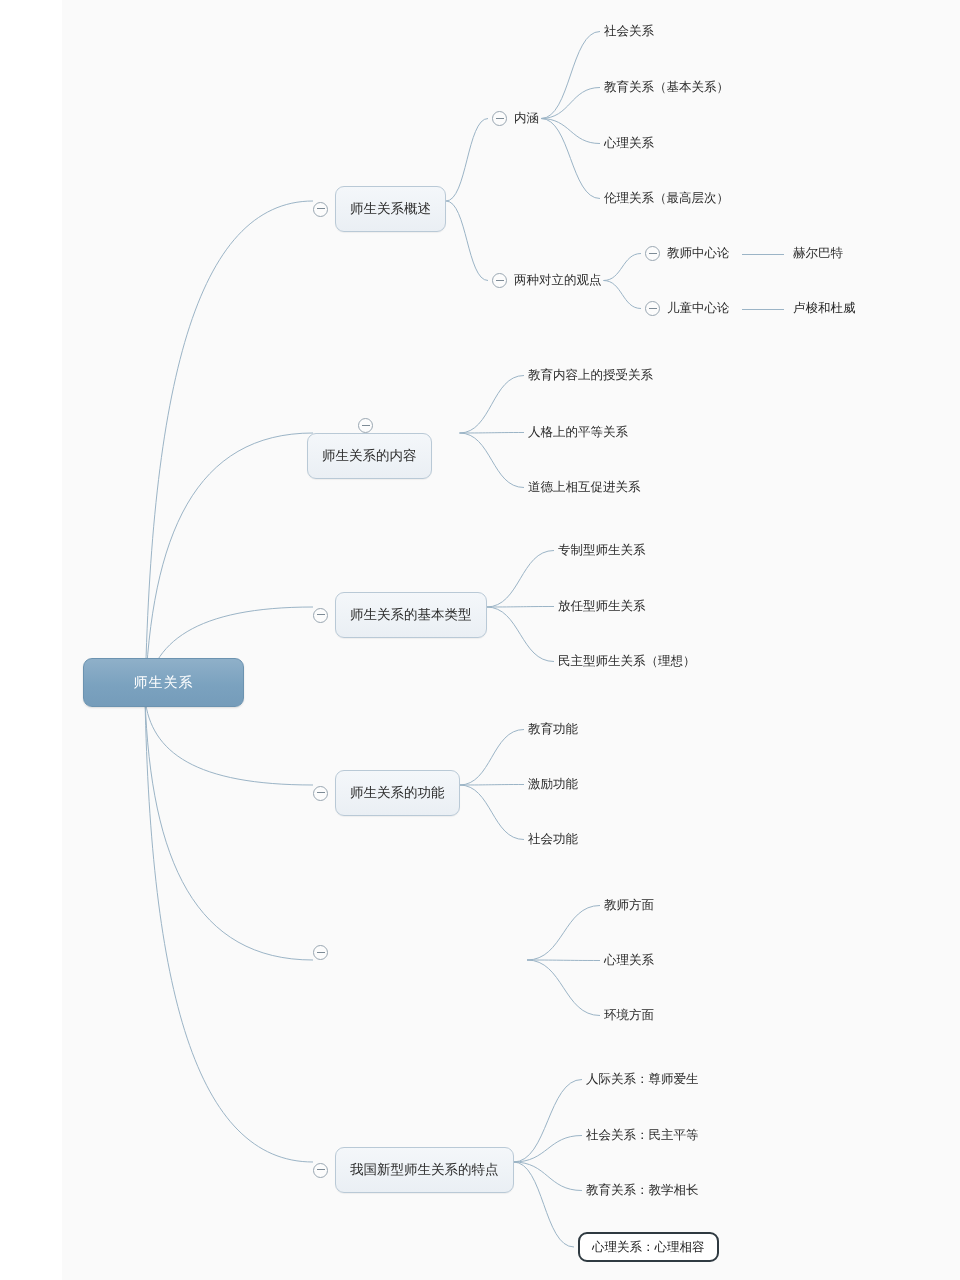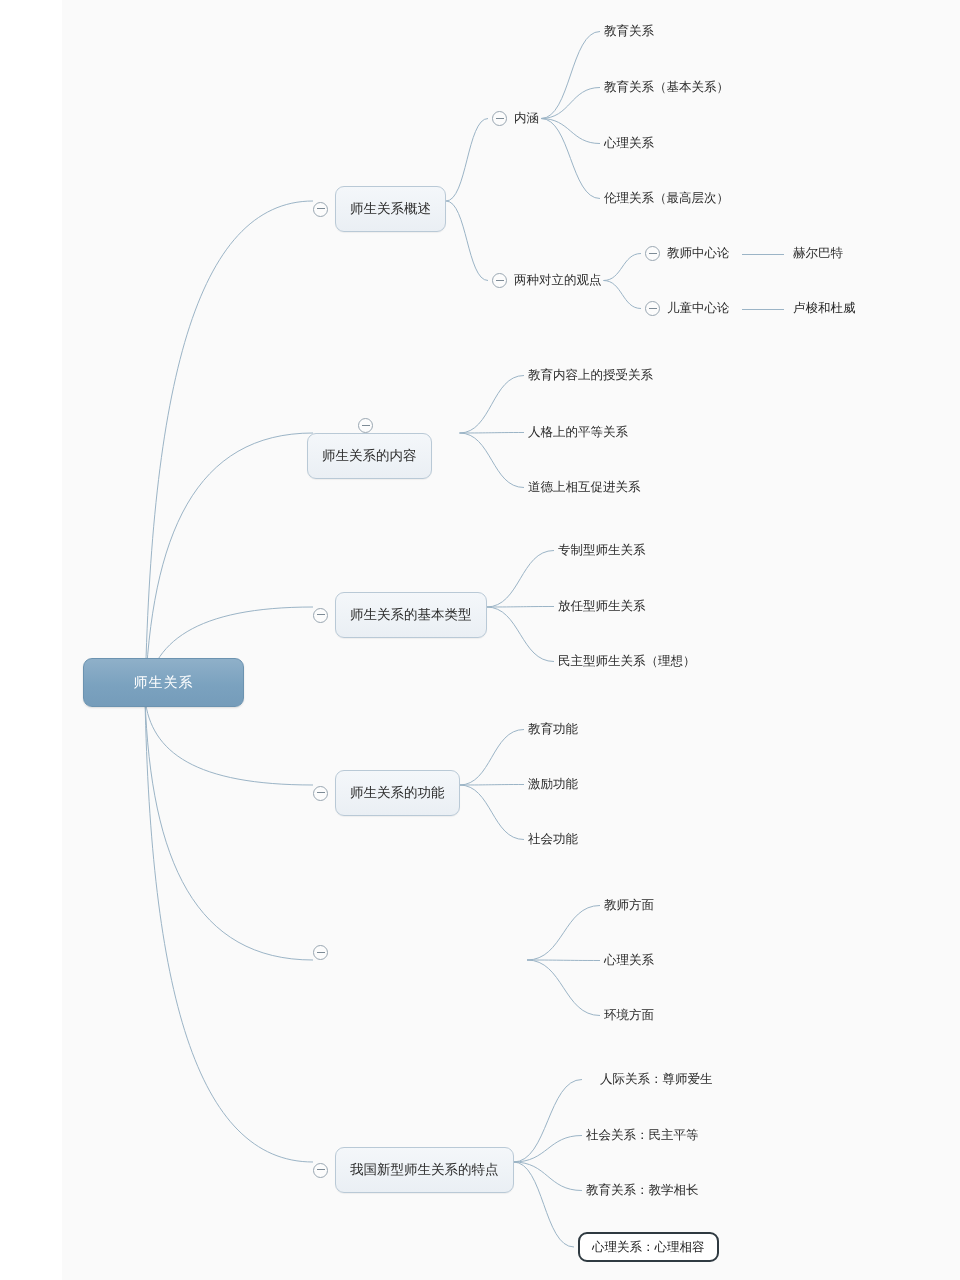--- a/index.html
+++ b/index.html
@@ -151,21 +151,21 @@
         <span class="toggle"></span>
         <div class="box">
           <span class="lbl">师生关系概述</span>
         </div>
       </div>
       <div class="node l3plain" style="left: 492px; top: 110px;">
         <span class="toggle"></span>
         <span class="lbl">内涵</span>
       </div>
       <div class="node plain" style="left: 604px; top: 23px;">
-        <span class="lbl">教育关系</span>
+        <span class="lbl">社会关系</span>
       </div>
       <div class="node plain" style="left: 604px; top: 79px;">
         <span class="lbl">教育关系（基本关系）</span>
       </div>
       <div class="node plain" style="left: 604px; top: 135px;">
         <span class="lbl">心理关系</span>
       </div>
       <div class="node plain" style="left: 604px; top: 190px;">
         <span class="lbl">伦理关系（最高层次）</span>
       </div>
@@ -243,21 +243,21 @@
       </div>
       <div class="node plain" style="left: 604px; top: 1007px;">
         <span class="lbl">环境方面</span>
       </div>
       <div class="node l2" style="left: 313px; top: 1147px;">
         <span class="toggle"></span>
         <div class="box">
           <span class="lbl">我国新型师生关系的特点</span>
         </div>
       </div>
-      <div class="node plain" style="left: 586px; top: 1071px; margin-left: 14px;">
+      <div class="node plain" style="left: 586px; top: 1071px;">
         <span class="lbl">人际关系：尊师爱生</span>
       </div>
       <div class="node plain" style="left: 586px; top: 1127px;">
         <span class="lbl">社会关系：民主平等</span>
       </div>
       <div class="node plain" style="left: 586px; top: 1182px;">
         <span class="lbl">教育关系：教学相长</span>
       </div>
       <div class="node selected" style="left: 578px; top: 1232px;">
         <div class="box">

